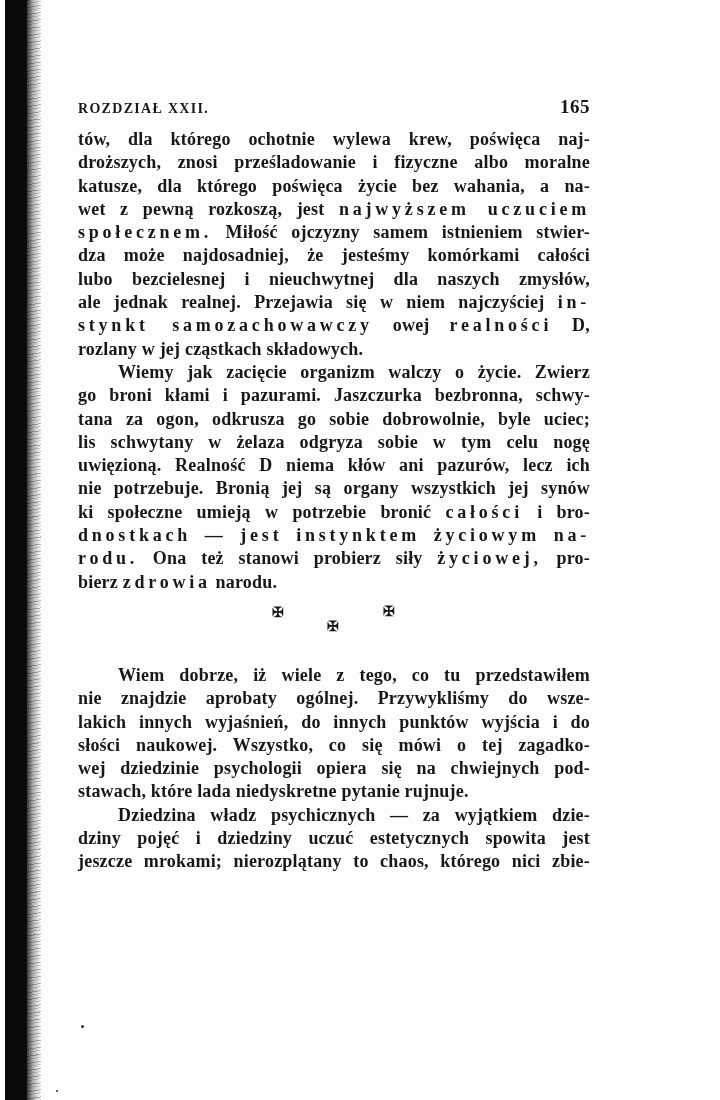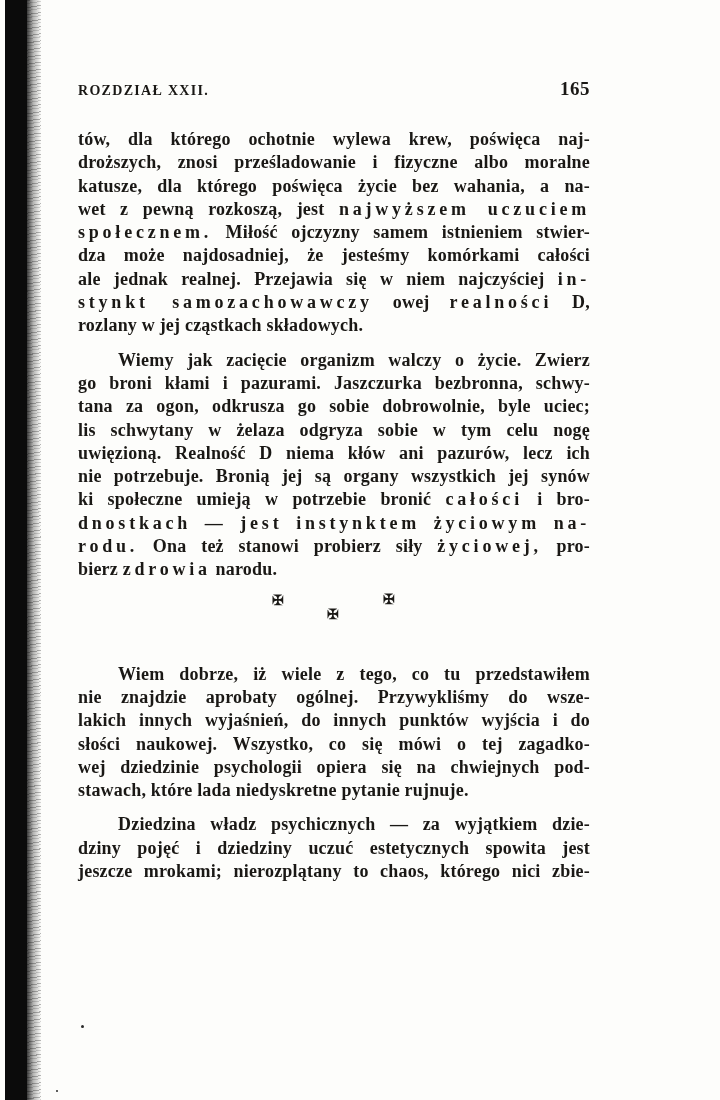--- a/index.html
+++ b/index.html
@@ -25,21 +25,21 @@
     background: linear-gradient(to right, rgba(12,12,12,0.8), rgba(12,12,12,0.3) 45%, rgba(12,12,12,0));
   }
   .binding-fade::after {
     content: "";
     position: absolute; inset: 0;
     background: repeating-linear-gradient(171deg, rgba(0,0,0,0.45) 0 1px, transparent 1px 3px, rgba(0,0,0,0.25) 3px 4px, transparent 4px 7px);
     opacity: 0.6;
   }
   .header {
     position: absolute;
-    left: 78px; top: 78px;
+    left: 78px; top: 96px;
     width: 512px;
     display: flex;
     justify-content: space-between;
     align-items: baseline;
   }
   .chapter {
     font-size: 14px;
     font-weight: bold;
     letter-spacing: 1.3px;
   }
@@ -57,21 +57,21 @@
     line-height: 23.3px;
     letter-spacing: 0.2px;
   }
   .line {
     text-align: justify;
     text-align-last: justify;
     height: 23.3px;
     overflow: visible;
   }
   .line.last { text-align-last: left; }
-  .line.indent { text-indent: 40px; margin-top: 11px; }
+  .line.indent { text-indent: 40px; }
   .sp { letter-spacing: 0.21em; }
   .dinkus {
     position: relative;
     height: 70px;
   }
   .cross {
     position: absolute;
     font-size: 14px;
     line-height: 14px;
   }
@@ -96,20 +96,21 @@
   </div>
 
   <div class="bodytext" id="body">
       <div>
         <div class="line">tów, dla którego ochotnie wylewa krew, poświęca naj-</div>
         <div class="line">droższych, znosi prześladowanie i fizyczne albo moralne</div>
         <div class="line">katusze, dla którego poświęca życie bez wahania, a na-</div>
         <div class="line">wet z pewną rozkoszą, jest <span class="sp">najwyższem uczuciem</span></div>
         <div class="line"><span class="sp">społecznem.</span> Miłość ojczyzny samem istnieniem stwier-</div>
         <div class="line">dza może najdosadniej, że jesteśmy komórkami całości</div>
+        <div class="line">lubo bezcielesnej i nieuchwytnej dla naszych zmysłów,</div>
         <div class="line">ale jednak realnej. Przejawia się w niem najczyściej <span class="sp">in-</span></div>
         <div class="line"><span class="sp">stynkt samozachowawczy</span> owej <span class="sp">realności</span> D,</div>
         <div class="line last">rozlany w jej cząstkach składowych.</div>
       </div>
       <div>
         <div class="line indent">Wiemy jak zacięcie organizm walczy o życie. Zwierz</div>
         <div class="line">go broni kłami i pazurami. Jaszczurka bezbronna, schwy-</div>
         <div class="line">tana za ogon, odkrusza go sobie dobrowolnie, byle uciec;</div>
         <div class="line">lis schwytany w żelaza odgryza sobie w tym celu nogę</div>
         <div class="line">uwięzioną. Realność D niema kłów ani pazurów, lecz ich</div>

